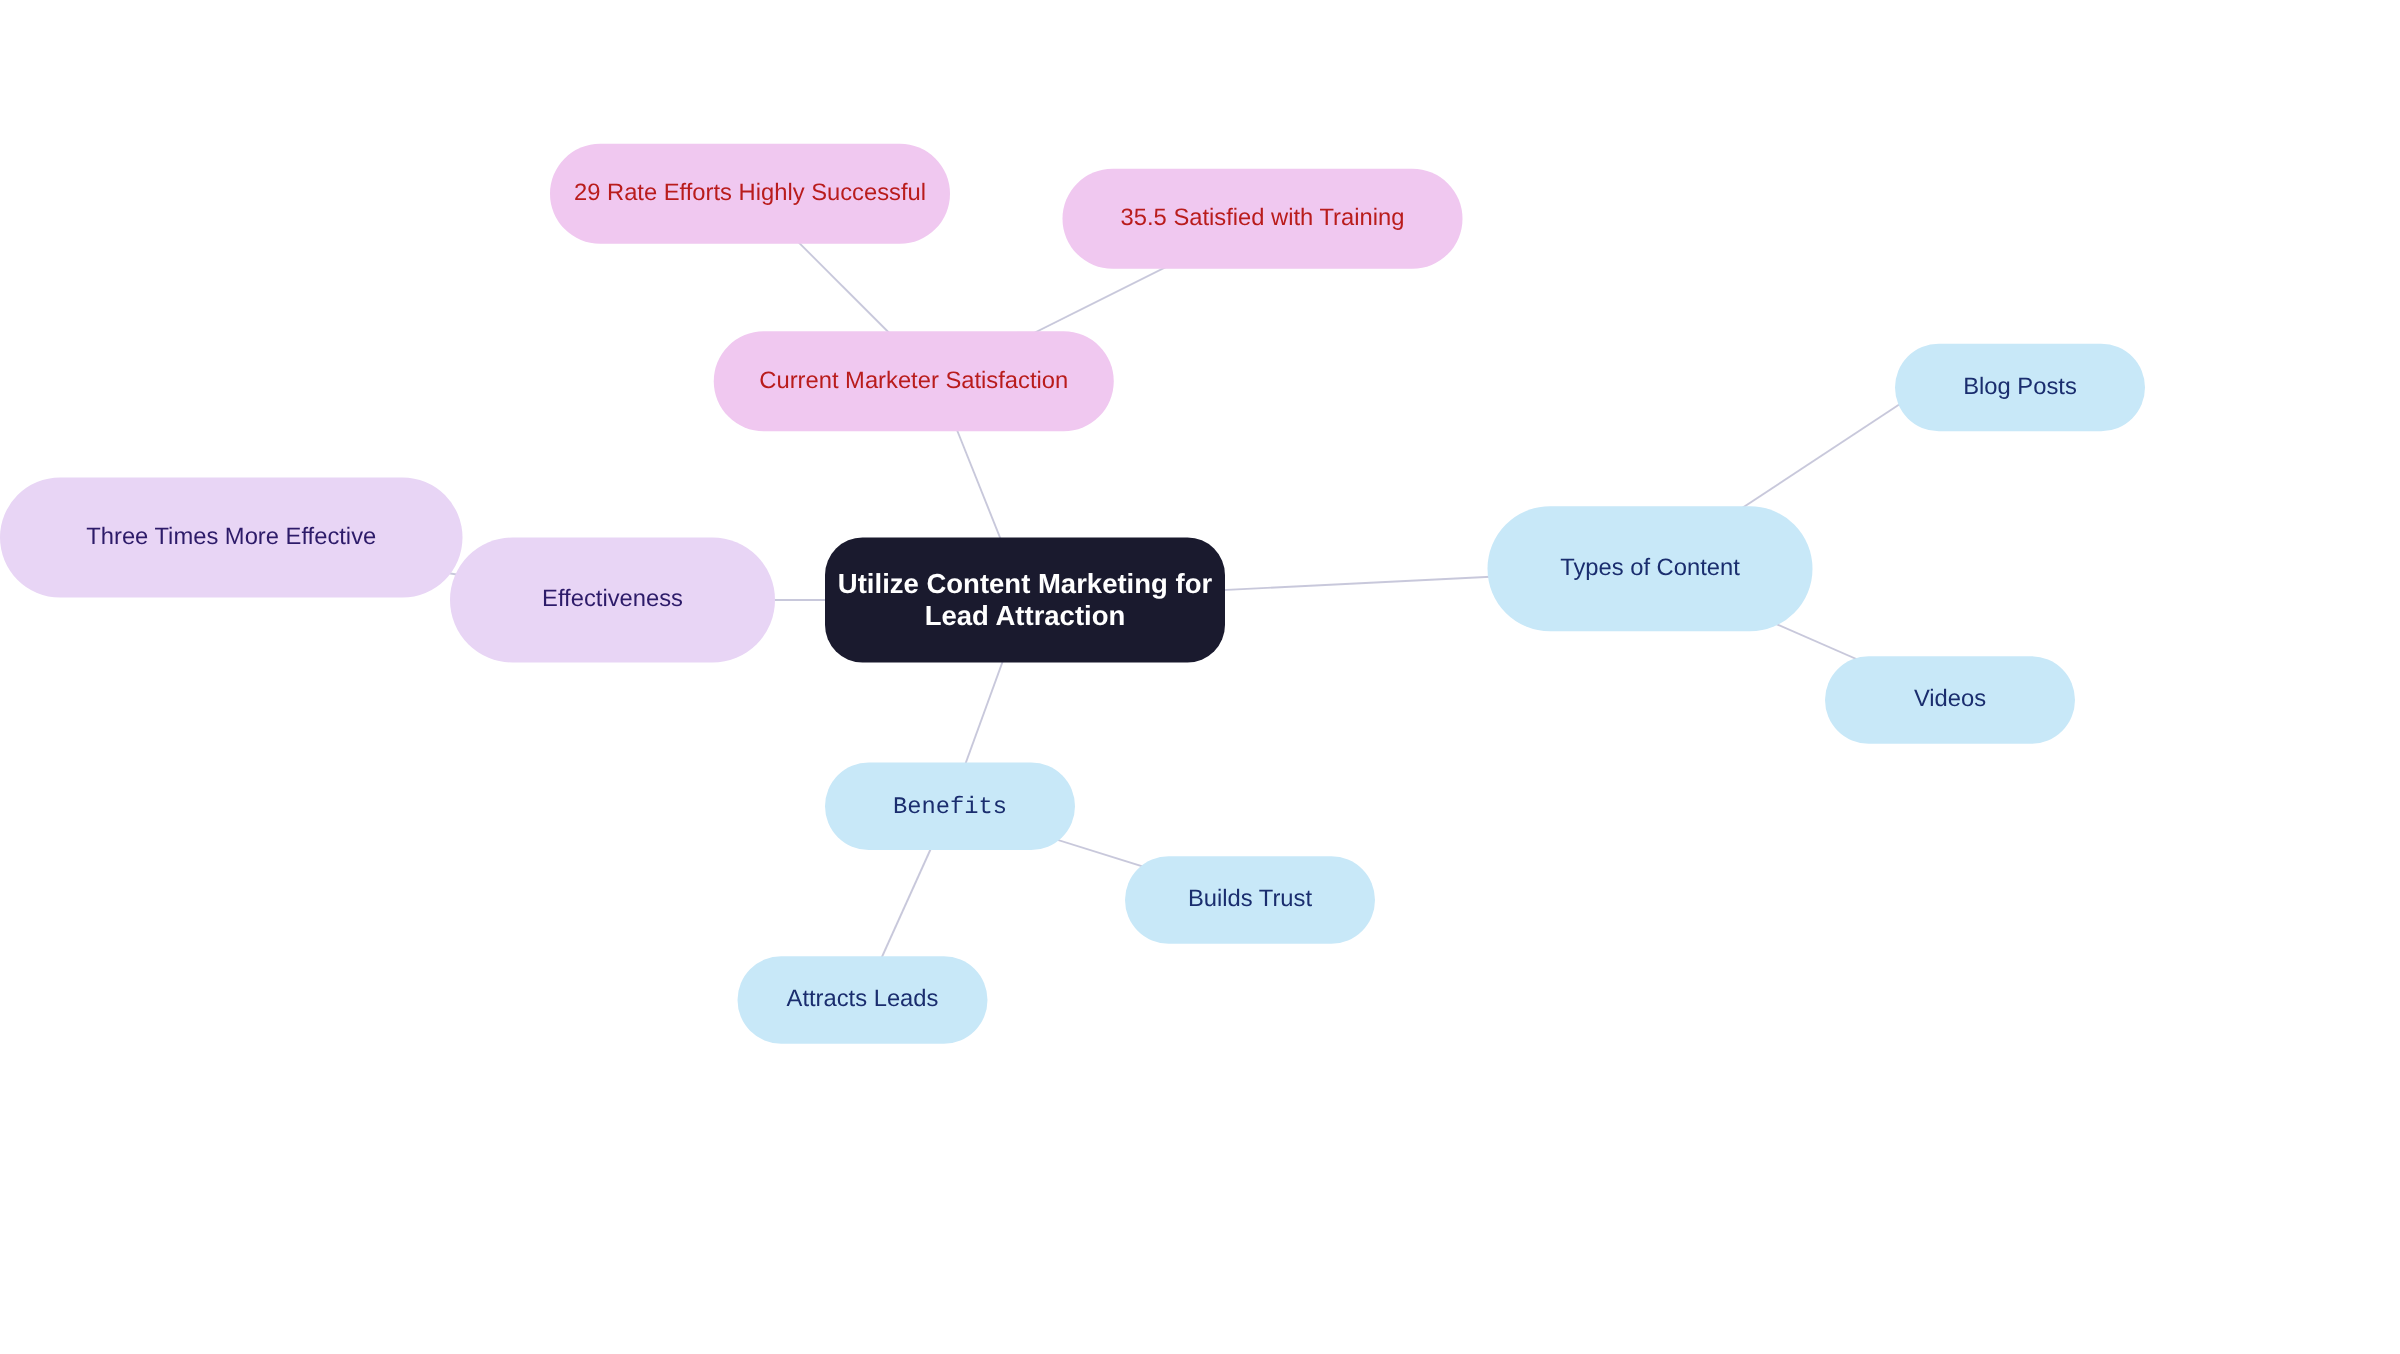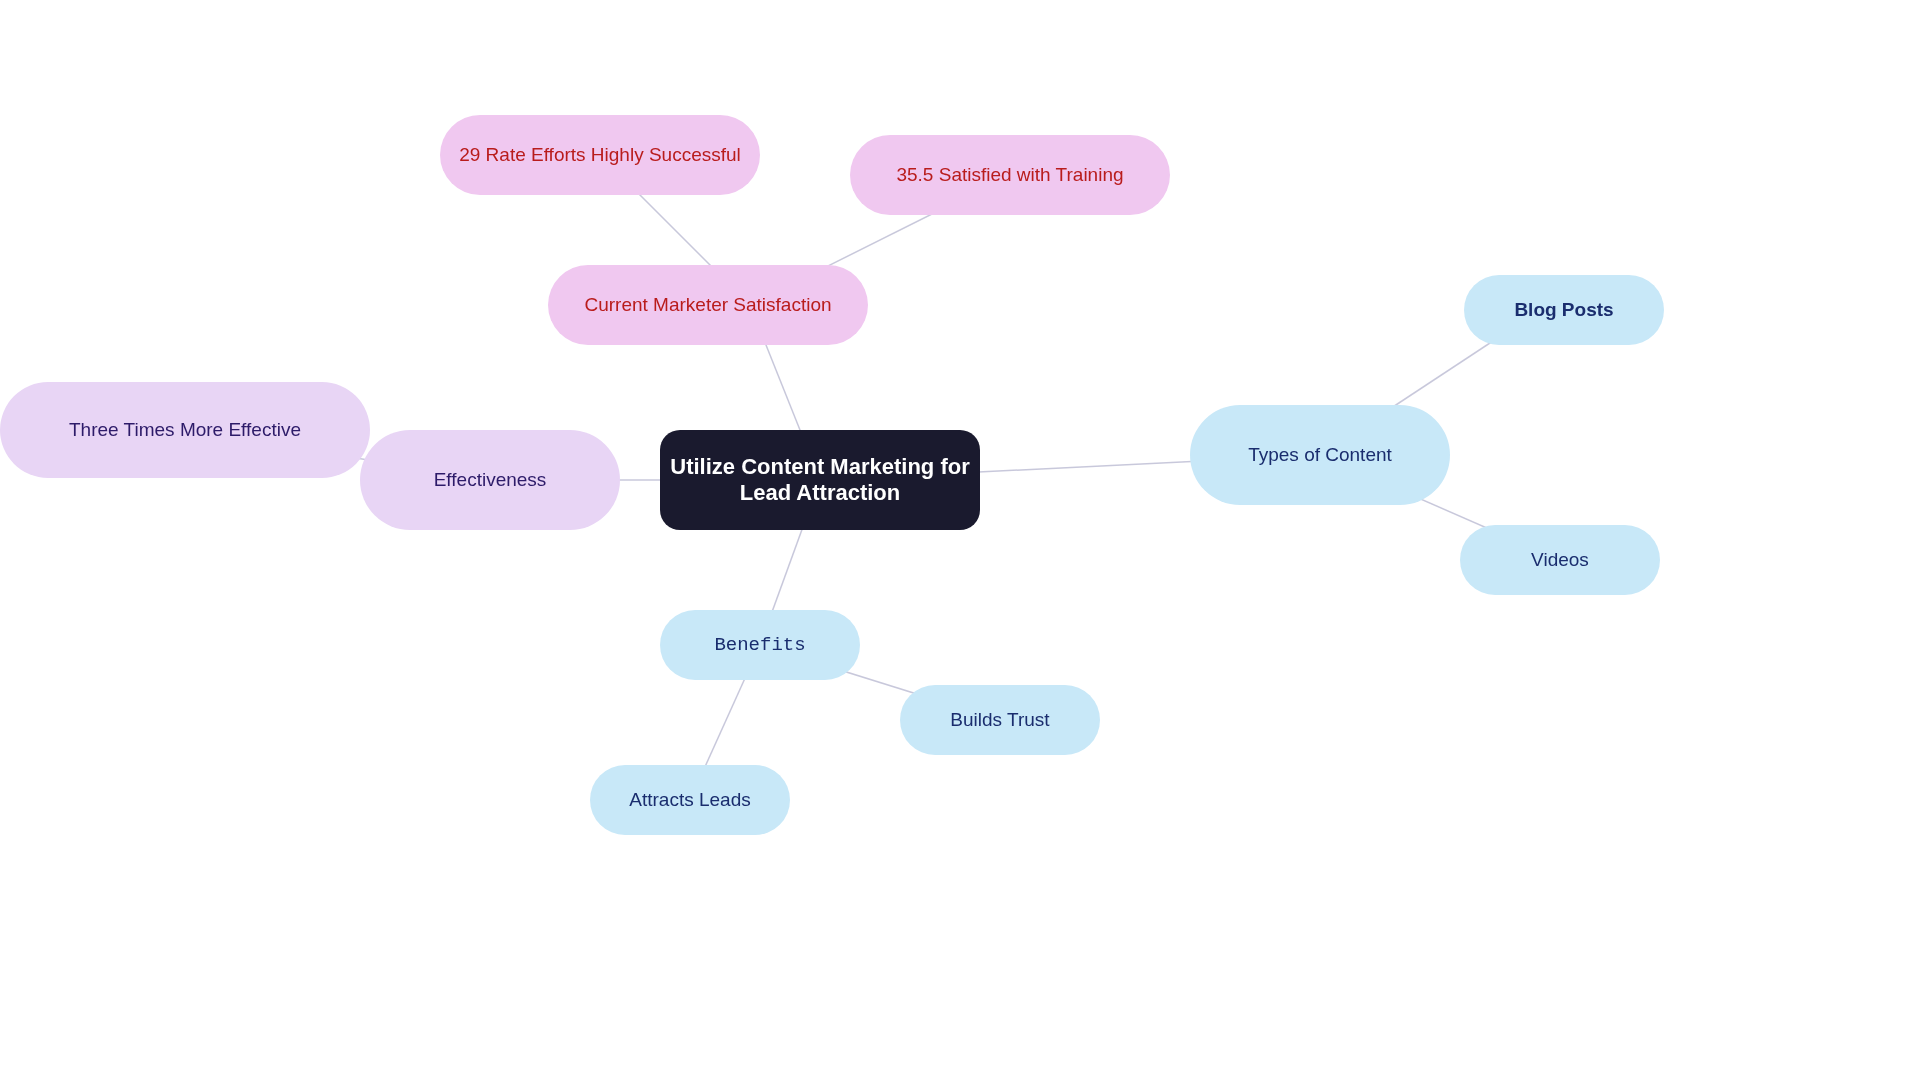--- a/index.html
+++ b/index.html
@@ -29,21 +29,21 @@
       cursor: pointer;
       transform: translate(-50%, -50%);
     }
     .node-central {
       background: #1a1a2e;
       color: #ffffff;
       font-size: 22px;
       font-weight: 600;
       width: 320px;
       height: 100px;
-      border-radius: 20px;
+      border-radius: 30px;
     }
     .node-purple-light {
       background: #e8d5f5;
       color: #2d1b69;
       font-size: 19px;
       border: none;
     }
     .node-pink {
       background: #f0c8f0;
       color: #b91c1c;
@@ -97,37 +97,37 @@
 </div>
 
 <div class="node node-purple-light node-md" style="left: 490px; top: 480px; align-items: center;">
   <span>Effectiveness</span>
 </div>
 
 <div class="node node-purple-light node-xl" style="left: 185px; top: 430px;">
   <span>Three Times More Effective</span>
 </div>
 
-<div class="node node-pink node-lg" style="left: 708px; top: 305px;">
+<div class="node node-pink node-lg" style="left: 731px; top: 305px;">
   <span>Current Marketer Satisfaction</span>
 </div>
 
 <div class="node node-pink node-lg" style="left: 600px; top: 155px;">
   <span>29 Rate Efforts Highly Successful</span>
 </div>
 
 <div class="node node-pink node-lg" style="left: 1010px; top: 175px;">
   <span>35.5 Satisfied with Training</span>
 </div>
 
 <div class="node node-blue node-md" style="left: 1320px; top: 455px;">
   <span>Types of Content</span>
 </div>
 
-<div class="node node-blue node-sm" style="left: 1564px; top: 310px; font-weight: bold;">
+<div class="node node-blue node-sm" style="left: 1616px; top: 310px;">
   <span>Blog Posts</span>
 </div>
 
 <div class="node node-blue node-sm" style="left: 1560px; top: 560px;">
   <span>Videos</span>
 </div>
 
 <div class="node node-blue node-sm" style="left: 760px; top: 645px; font-family: Liberation Mono, monospace;">
   <span>Benefits</span>
 </div>

